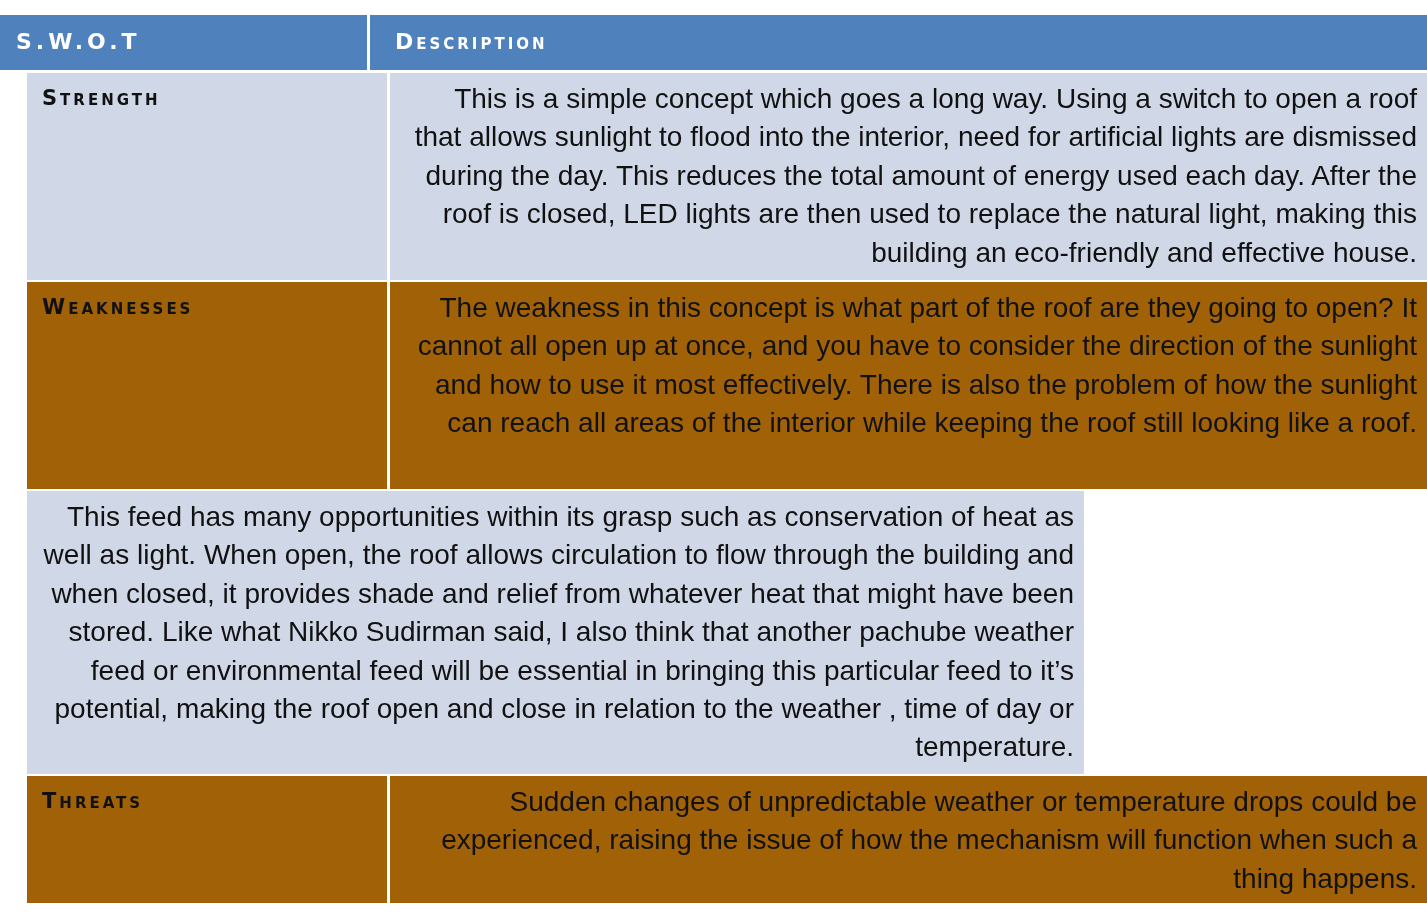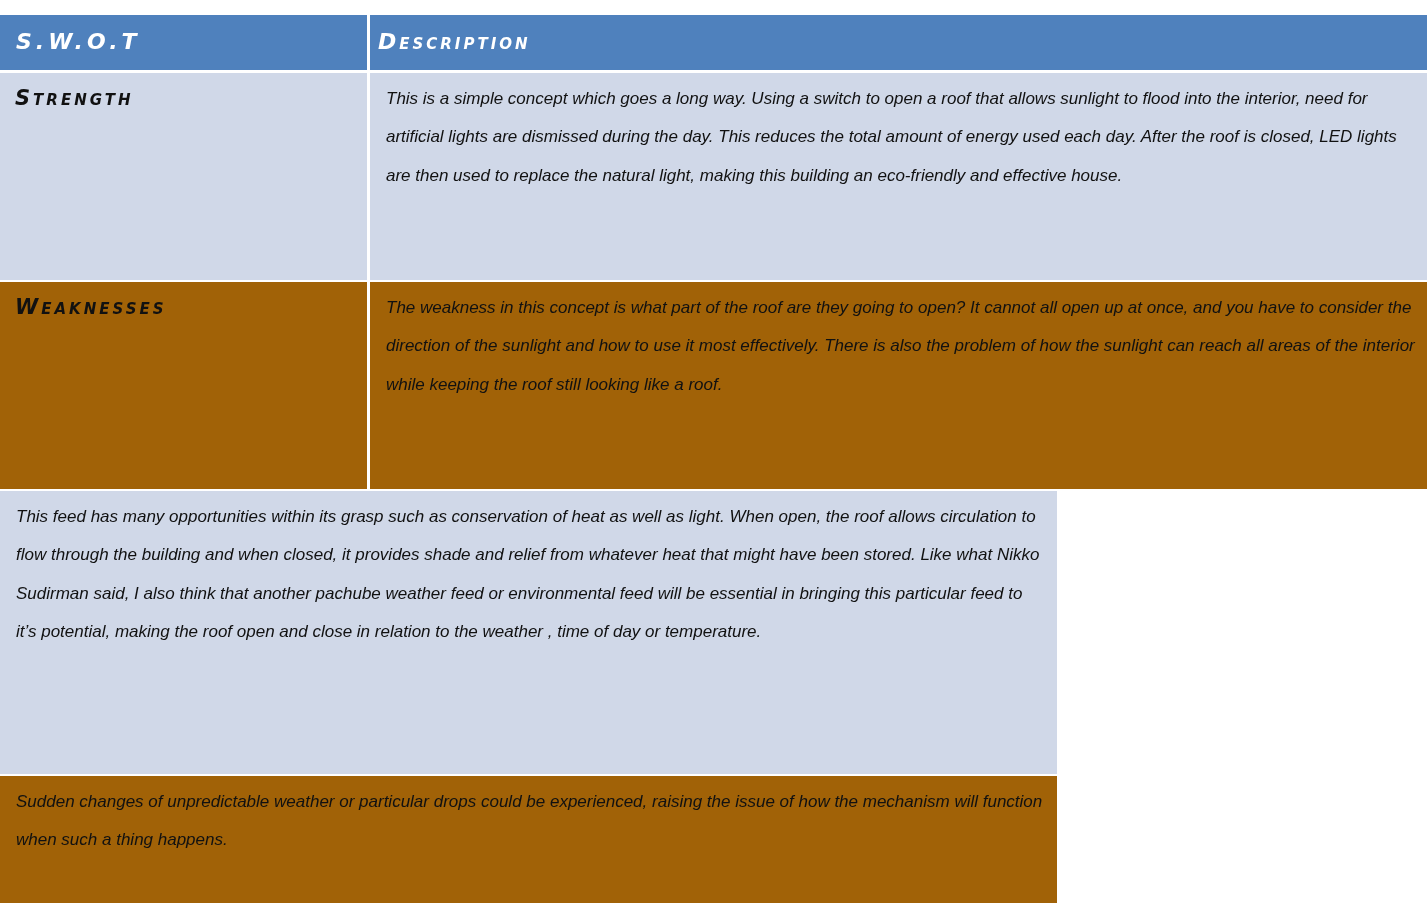--- a/index.html
+++ b/index.html
@@ -2,44 +2,45 @@
 <html><head>
 <meta charset="utf-8">
 <style>
   html, body { margin: 0; padding: 0; background: #ffffff; }
   body { width: 1427px; height: 915px; position: relative; overflow: hidden; }
   .swot-table {
     position: absolute; left: 0; top: 15px; width: 1427px;
     border-collapse: separate; border-spacing: 0;
   }
   .row { display: flex; }
-  .cell { box-sizing: border-box; font-style: italic; }
+  .cell { box-sizing: border-box; }
   .col1 { width: 370px; border-right: 3px solid #ffffff; }
   .col2 { width: 1057px; }
   .header-row .cell {
     background: #4f81bd; height: 58px; color: #ffffff;
     font-family: "DejaVu Sans", sans-serif; font-weight: bold;
     font-size: 22px; letter-spacing: 3px;
     padding: 14px 0 0 16px;
     border-bottom: 3px solid #ffffff;
   }
-  .header-row .col2 { padding-left: 8px; font-variant: small-caps; }
+  .header-row .col2 { padding-left: 25px; font-variant: small-caps; }
   .header-row .col1 { letter-spacing: 4px; }
-  .body-row { border-bottom: 2px solid #ffffff; }
+  .body-row { border-bottom: 2px solid #ffffff; padding-left: 27px; }
   .body-row.odd .cell { background: #d0d8e8; }
   .body-row.even .cell { background: #a16207; }
   .label-cell {
     font-family: "DejaVu Sans", sans-serif; font-weight: bold;
     font-variant: small-caps; font-size: 21px; letter-spacing: 3px;
     color: #111111; padding: 13px 0 0 15px;
   }
   .desc-cell {
-    font-family: "Liberation Sans", sans-serif; font-size: 17px;
+    font-family: "Liberation Sans", sans-serif; font-size: 28px;
     line-height: 38.4px; color: #111111; padding: 7px 10px 0 16px;
     white-space: pre-line;
+    text-align: right;
   }
 </style>
 </head>
 <body>
 
 <div class="swot-table">
   <div class="row header-row">
     <div class="cell col1">S.W.O.T</div>
     <div class="cell col2">Description</div>
   </div>
@@ -52,15 +53,16 @@
   <div class="row body-row even" style="height:207px">
     <div class="cell col1 label-cell">Weaknesses</div>
     <div class="cell col2 desc-cell">The weakness in this concept is what part of the roof are they going to open? It cannot all open up at once, and you have to consider the direction of the sunlight and how to use it most effectively. There is also the problem of how the sunlight can reach all areas of the interior while keeping the roof still looking like a roof.</div>
   </div>
 
   <div class="row body-row odd" style="height:283px">
     <div class="cell col2 desc-cell">This feed has many opportunities within its grasp such as conservation of heat as well as light. When open, the roof allows circulation to flow through the building and when closed, it provides shade and relief from whatever heat that might have been stored. Like what Nikko Sudirman said, I also think that another pachube weather feed  or environmental feed will be essential in bringing this particular feed to it’s potential, making the roof open and close in relation to the weather , time of day or temperature.</div>
   </div>
 
   <div class="row body-row even" style="height:127px; border-bottom:none">
-    <div class="cell col2 desc-cell">Sudden changes of unpredictable weather or particular drops could be experienced, raising the issue of how the mechanism will function when such a thing happens.</div>
+    <div class="cell col1 label-cell">Threats</div>
+    <div class="cell col2 desc-cell">Sudden changes of unpredictable weather or temperature drops could be experienced, raising the issue of how the mechanism will function when such a thing happens.</div>
   </div>
 </div>
 
 </body></html>

